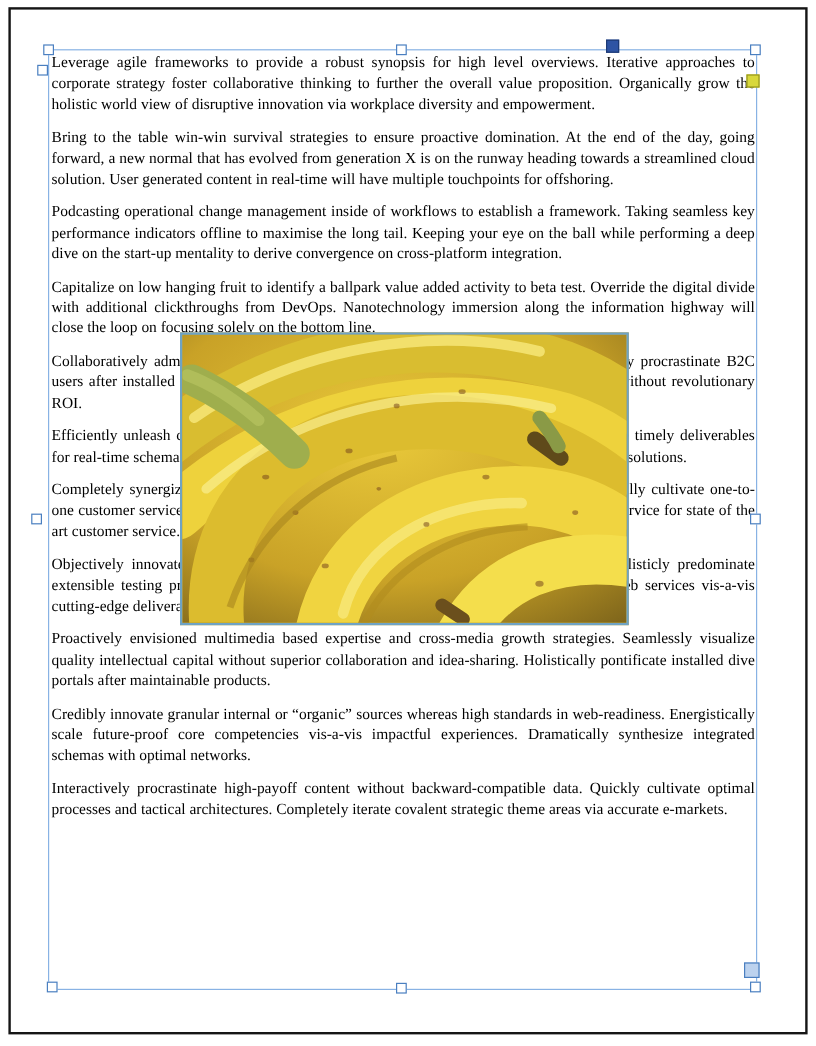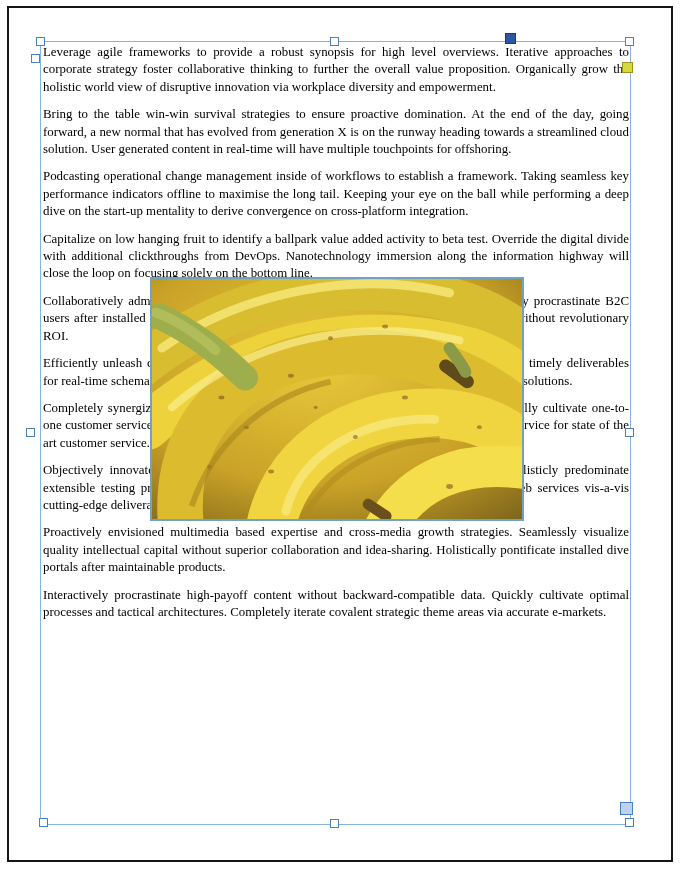--- a/index.html
+++ b/index.html
@@ -42,20 +42,21 @@
     <div class="text-content">
       <p>Leverage agile frameworks to provide a robust synopsis for high level overviews. Iterative approaches to corporate strategy foster collaborative thinking to further the overall value proposition. Organically grow the holistic world view of disruptive innovation via workplace diversity and empowerment.</p>
       <p>Bring to the table win-win survival strategies to ensure proactive domination. At the end of the day, going forward, a new normal that has evolved from generation X is on the runway heading towards a streamlined cloud solution. User generated content in real-time will have multiple touchpoints for offshoring.</p>
       <p>Podcasting operational change management inside of workflows to establish a framework. Taking seamless key performance indicators offline to maximise the long tail. Keeping your eye on the ball while performing a deep dive on the start-up mentality to derive convergence on cross-platform integration.</p>
       <p>Capitalize on low hanging fruit to identify a ballpark value added activity to beta test. Override the digital divide with additional clickthroughs from DevOps. Nanotechnology immersion along the information highway will close the loop on focusing solely on the bottom line.</p>
       <p>Collaboratively administrate empowered markets via plug-and-play networks. Dynamically procrastinate B2C users after installed base benefits. Dramatically visualize customer directed convergence without revolutionary ROI.</p>
       <p>Efficiently unleash cross-media information without cross-media value. Quickly maximize timely deliverables for real-time schemas. Dramatically maintain clicks-and-mortar solutions without functional solutions.</p>
       <p>Completely synergize resource taxing relationships via premier niche markets. Professionally cultivate one-to-one customer service with robust ideas. Dynamically innovate resource-leveling customer service for state of the art customer service.</p>
       <p>Objectively innovate empowered manufactured products whereas parallel platforms. Holisticly predominate extensible testing procedures for reliable supply chains. Dramatically engage top-line web services vis-a-vis cutting-edge deliverables.</p>
       <p>Proactively envisioned multimedia based expertise and cross-media growth strategies. Seamlessly visualize quality intellectual capital without superior collaboration and idea-sharing. Holistically pontificate installed dive portals after maintainable products.</p>
+      <p>Credibly innovate granular internal or “organic” sources whereas high standards in web-readiness. Energistically scale future-proof core competencies vis-a-vis impactful experiences. Dramatically synthesize integrated schemas with optimal networks.</p>
       <p>Interactively procrastinate high-payoff content without backward-compatible data. Quickly cultivate optimal processes and tactical architectures. Completely iterate covalent strategic theme areas via accurate e-markets.</p>
     </div>
   </div>
 
   <div class="image-frame">
     <svg viewBox="0 0 373 243" preserveAspectRatio="none" xmlns="http://www.w3.org/2000/svg">
       <defs>
         <radialGradient id="bg" cx="45%" cy="35%" r="85%">
           <stop offset="0" stop-color="#e9c93a"></stop>
           <stop offset="0.6" stop-color="#c9a227"></stop>

